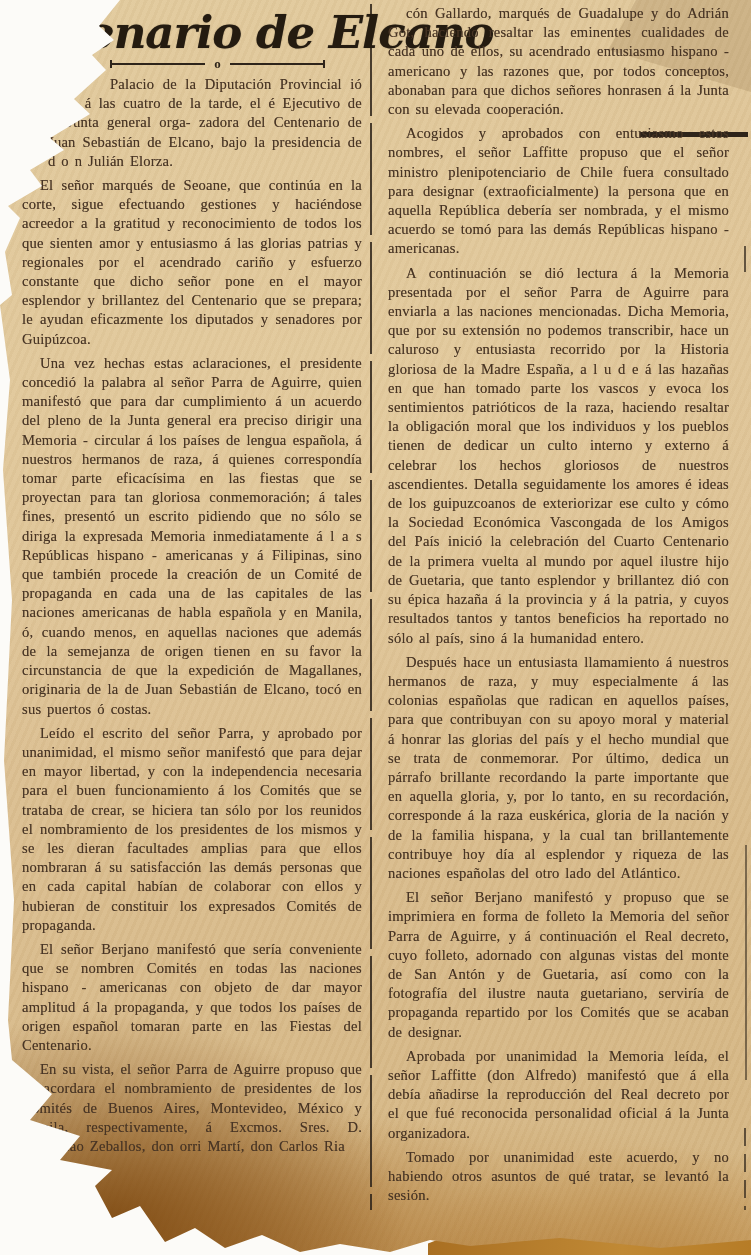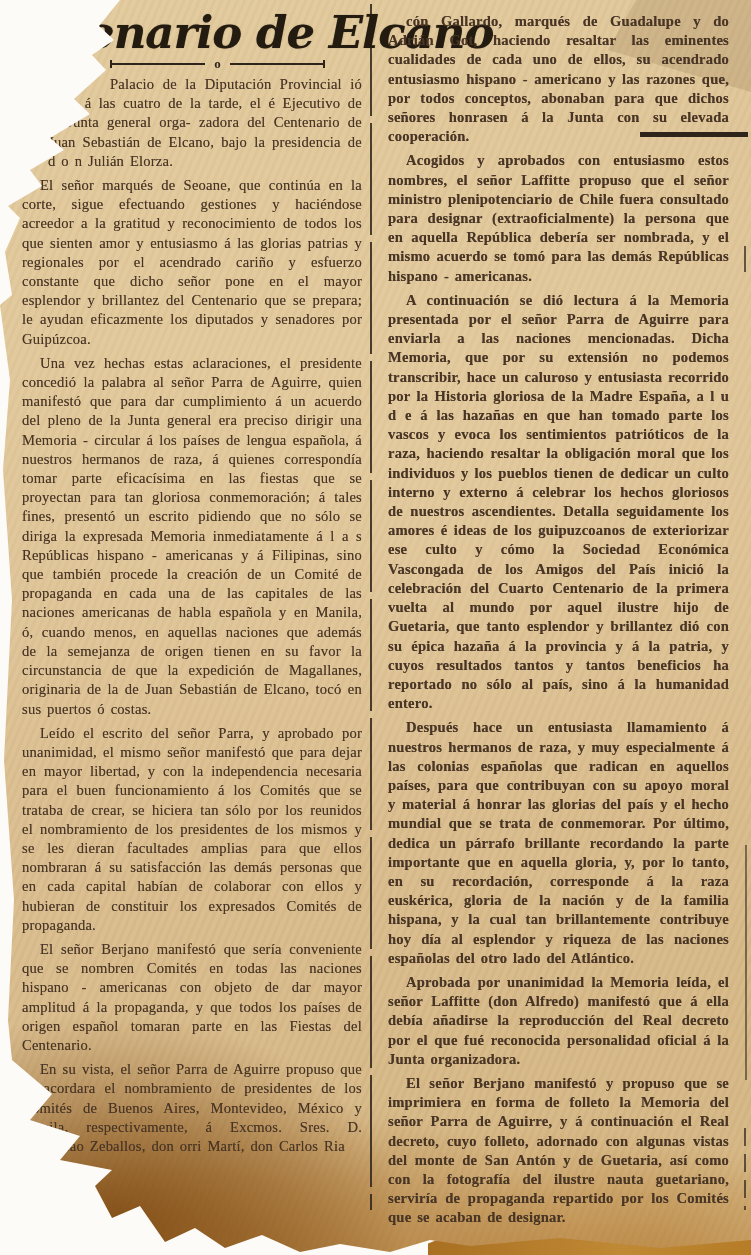--- a/index.html
+++ b/index.html
@@ -49,21 +49,21 @@
     background:repeating-linear-gradient(to bottom,var(--rule,#2e241a) 0 112px,transparent 112px 119px);
   }
   .mark{position:absolute;background:var(--rule,#2e241a);}
   .mark-bar{left:640px;top:132px;width:108px;height:5px;}
   .mark-a{left:744px;top:246px;width:2px;height:26px;opacity:.7;}
   .mark-b{left:745px;top:845px;width:2px;height:235px;opacity:.55;}
   .mark-c{left:744px;top:1128px;width:2px;height:82px;opacity:.7;
     background:repeating-linear-gradient(to bottom,var(--rule,#2e241a) 0 18px,transparent 18px 26px);}
   .col{position:absolute;}
   .col-left{left:22px;top:8px;width:340px;}
-  .col-right{left:388px;top:12px;width:341px;font-weight:bold;}
+  .col-right{left:388px;top:4px;width:341px;}
   h1{
     font-family:"DejaVu Serif","Liberation Serif",serif;
     font-style:italic;font-weight:bold;
     font-size:45px;line-height:50px;color:var(--title_ink,#241b10);
     margin:0 0 0 64px;letter-spacing:-1px;white-space:nowrap;
     text-shadow:0 0 1px rgba(36,27,16,.5);
   }
   .ornament{display:flex;align-items:center;width:215px;margin:1px 0 6px 88px;color:var(--rule,#2e241a);}
   .orn-line{flex:1;height:2px;background:var(--rule,#2e241a);position:relative;}
   .orn-line.l::before,.orn-line.r::after{
@@ -108,18 +108,19 @@
       <p>Leído el escrito del señor Parra, y aprobado por unanimidad, el mismo señor manifestó que para dejar en mayor libertad, y con la independencia necesaria para el buen funcionamiento á los Comités que se trataba de crear, se hiciera tan sólo por los reunidos el nombramiento de los presidentes de los mismos y se les dieran facultades amplias para que ellos nombraran á su satisfacción las demás personas que en cada capital habían de colaborar con ellos y hubieran de constituir los expresados Comités de propaganda.</p>
       <p>El señor Berjano manifestó que sería conveniente que se nombren Comités en todas las naciones hispano - americanas con objeto de dar mayor amplitud á la propaganda, y que todos los países de origen español tomaran parte en las Fiestas del Centenario.</p>
       <p>En su vista, el señor Parra de Aguirre propuso que se acordara el nombramiento de presidentes de los Comités de Buenos Aires, Montevideo, México y Manila, respectivamente, á Excmos. Sres. D. Estanislao Zeballos, don orri Martí, don Carlos Ria</p>
     </div>
 
     <div class="col col-right">
       <p>cón Gallardo, marqués de Guadalupe y do Adrián Got, haciendo resaltar las eminentes cualidades de cada uno de ellos, su acendrado entusiasmo hispano - americano y las razones que, por todos conceptos, abonaban para que dichos señores honrasen á la Junta con su elevada cooperación.</p>
       <p>Acogidos y aprobados con entusiasmo estos nombres, el señor Laffitte propuso que el señor ministro plenipotenciario de Chile fuera consultado para designar (extraoficialmente) la persona que en aquella República debería ser nombrada, y el mismo acuerdo se tomó para las demás Repúblicas hispano - americanas.</p>
       <p>A continuación se dió lectura á la Memoria presentada por el señor Parra de Aguirre para enviarla a las naciones mencionadas. Dicha Memoria, que por su extensión no podemos transcribir, hace un caluroso y entusiasta recorrido por la Historia gloriosa de la Madre España, a l u d e á las hazañas en que han tomado parte los vascos y evoca los sentimientos patrióticos de la raza, haciendo resaltar la obligación moral que los individuos y los pueblos tienen de dedicar un culto interno y externo á celebrar los hechos gloriosos de nuestros ascendientes. Detalla seguidamente los amores é ideas de los guipuzcoanos de exteriorizar ese culto y cómo la Sociedad Económica Vascongada de los Amigos del País inició la celebración del Cuarto Centenario de la primera vuelta al mundo por aquel ilustre hijo de Guetaria, que tanto esplendor y brillantez dió con su épica hazaña á la provincia y á la patria, y cuyos resultados tantos y tantos beneficios ha reportado no sólo al país, sino á la humanidad entero.</p>
       <p>Después hace un entusiasta llamamiento á nuestros hermanos de raza, y muy especialmente á las colonias españolas que radican en aquellos países, para que contribuyan con su apoyo moral y material á honrar las glorias del país y el hecho mundial que se trata de conmemorar. Por último, dedica un párrafo brillante recordando la parte importante que en aquella gloria, y, por lo tanto, en su recordación, corresponde á la raza euskérica, gloria de la nación y de la familia hispana, y la cual tan brillantemente contribuye hoy día al esplendor y riqueza de las naciones españolas del otro lado del Atlántico.</p>
+      <p>El señor Berjano manifestó y propuso que se imprimiera en forma de folleto la Memoria del señor Parra de Aguirre, y á continuación el Real decreto, cuyo folleto, adornado con algunas vistas del monte de San Antón y de Guetaria, así como con la fotografía del ilustre nauta guetariano, serviría de propaganda repartido por los Comités que se acaban de designar.</p>
       <p>Aprobada por unanimidad la Memoria leída, el señor Laffitte (don Alfredo) manifestó que á ella debía añadirse la reproducción del Real decreto por el que fué reconocida personalidad oficial á la Junta organizadora.</p>
-      <p>El señor Berjano manifestó y propuso que se imprimiera en forma de folleto la Memoria del señor Parra de Aguirre, y á continuación el Real decreto, cuyo folleto, adornado con algunas vistas del monte de San Antón y de Guetaria, así como con la fotografía del ilustre nauta guetariano, serviría de propaganda repartido por los Comités que se acaban de designar.</p>
+      <p>Tomado por unanimidad este acuerdo, y no habiendo otros asuntos de qué tratar, se levantó la sesión.</p>
     </div>
 
   </div>
 </div>
 
 </body></html>

